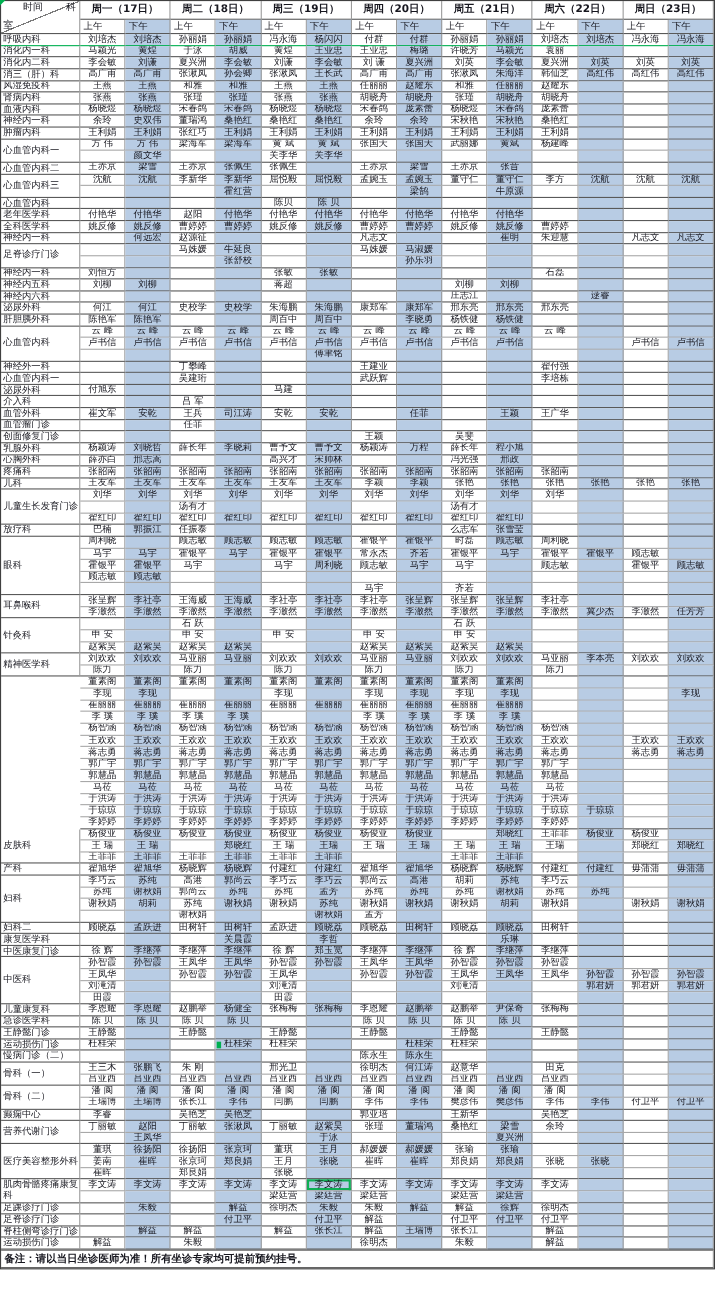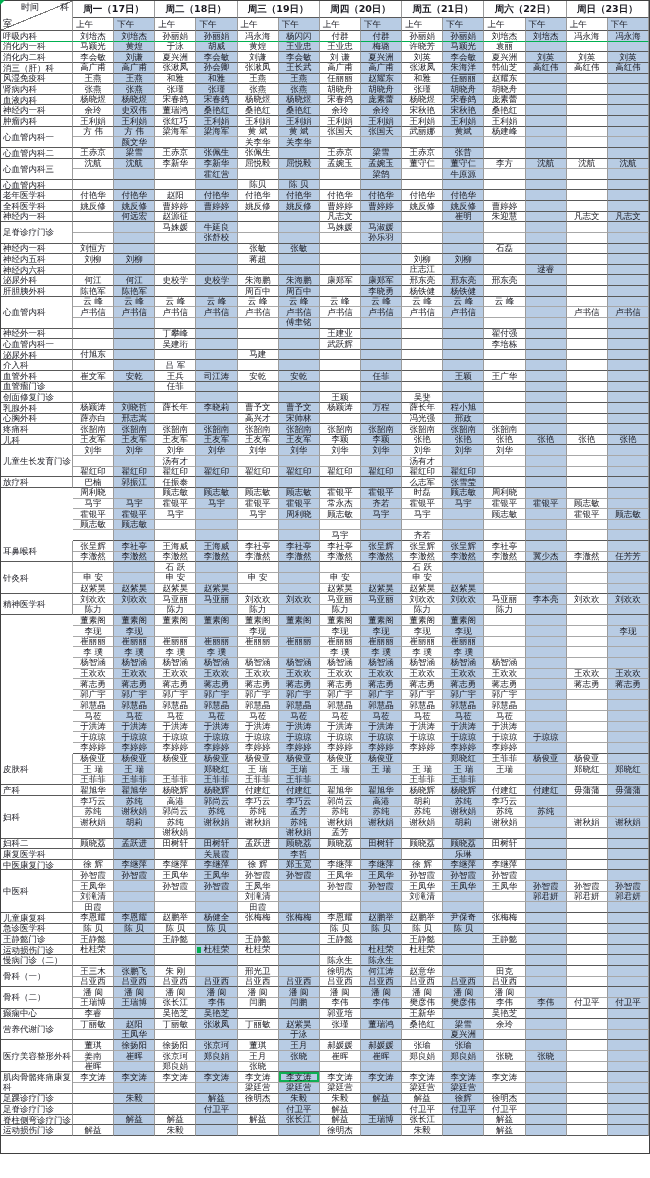--- a/index.html
+++ b/index.html
@@ -736,20 +736,21 @@
       <div class="c deptlast " style="grid-area: 45 / 6;"></div>
       <div class="c pm deptlast " style="grid-area: 45 / 7;"></div>
       <div class="c deptlast " style="grid-area: 45 / 8;"></div>
       <div class="c pm deptlast " style="grid-area: 45 / 9;"></div>
       <div class="c deptlast " style="grid-area: 45 / 10;">么志军</div>
       <div class="c pm deptlast " style="grid-area: 45 / 11;">张雪莹</div>
       <div class="c deptlast " style="grid-area: 45 / 12;"></div>
       <div class="c pm deptlast " style="grid-area: 45 / 13;"></div>
       <div class="c deptlast " style="grid-area: 45 / 14;"></div>
       <div class="c pm deptlast " style="grid-area: 45 / 15;"></div>
+      <div class="c dept" style="grid-area: 46 / 1 / span 5;">眼科</div>
       <div class="c " style="grid-area: 46 / 2;">周利晓</div>
       <div class="c pm " style="grid-area: 46 / 3;"></div>
       <div class="c " style="grid-area: 46 / 4;">顾志敏</div>
       <div class="c pm " style="grid-area: 46 / 5;">顾志敏</div>
       <div class="c " style="grid-area: 46 / 6;">顾志敏</div>
       <div class="c pm " style="grid-area: 46 / 7;">顾志敏</div>
       <div class="c " style="grid-area: 46 / 8;">霍银平</div>
       <div class="c pm " style="grid-area: 46 / 9;">霍银平</div>
       <div class="c " style="grid-area: 46 / 10;">时磊</div>
       <div class="c pm " style="grid-area: 46 / 11;">顾志敏</div>
@@ -1615,14 +1616,15 @@
       <div class="c deptlast " style="grid-area: 106 / 6;"></div>
       <div class="c pm deptlast " style="grid-area: 106 / 7;"></div>
       <div class="c deptlast " style="grid-area: 106 / 8;">徐明杰</div>
       <div class="c pm deptlast " style="grid-area: 106 / 9;"></div>
       <div class="c deptlast " style="grid-area: 106 / 10;">朱毅</div>
       <div class="c pm deptlast " style="grid-area: 106 / 11;"></div>
       <div class="c deptlast " style="grid-area: 106 / 12;">解益</div>
       <div class="c pm deptlast " style="grid-area: 106 / 13;"></div>
       <div class="c deptlast " style="grid-area: 106 / 14;"></div>
       <div class="c pm deptlast " style="grid-area: 106 / 15;"></div>
+      <div class="c note" style="grid-area: 107 / 1 / auto / -1;">备注：请以当日坐诊医师为准！所有坐诊专家均可提前预约挂号。</div>
     </div>
 </div>
 
 </body></html>

